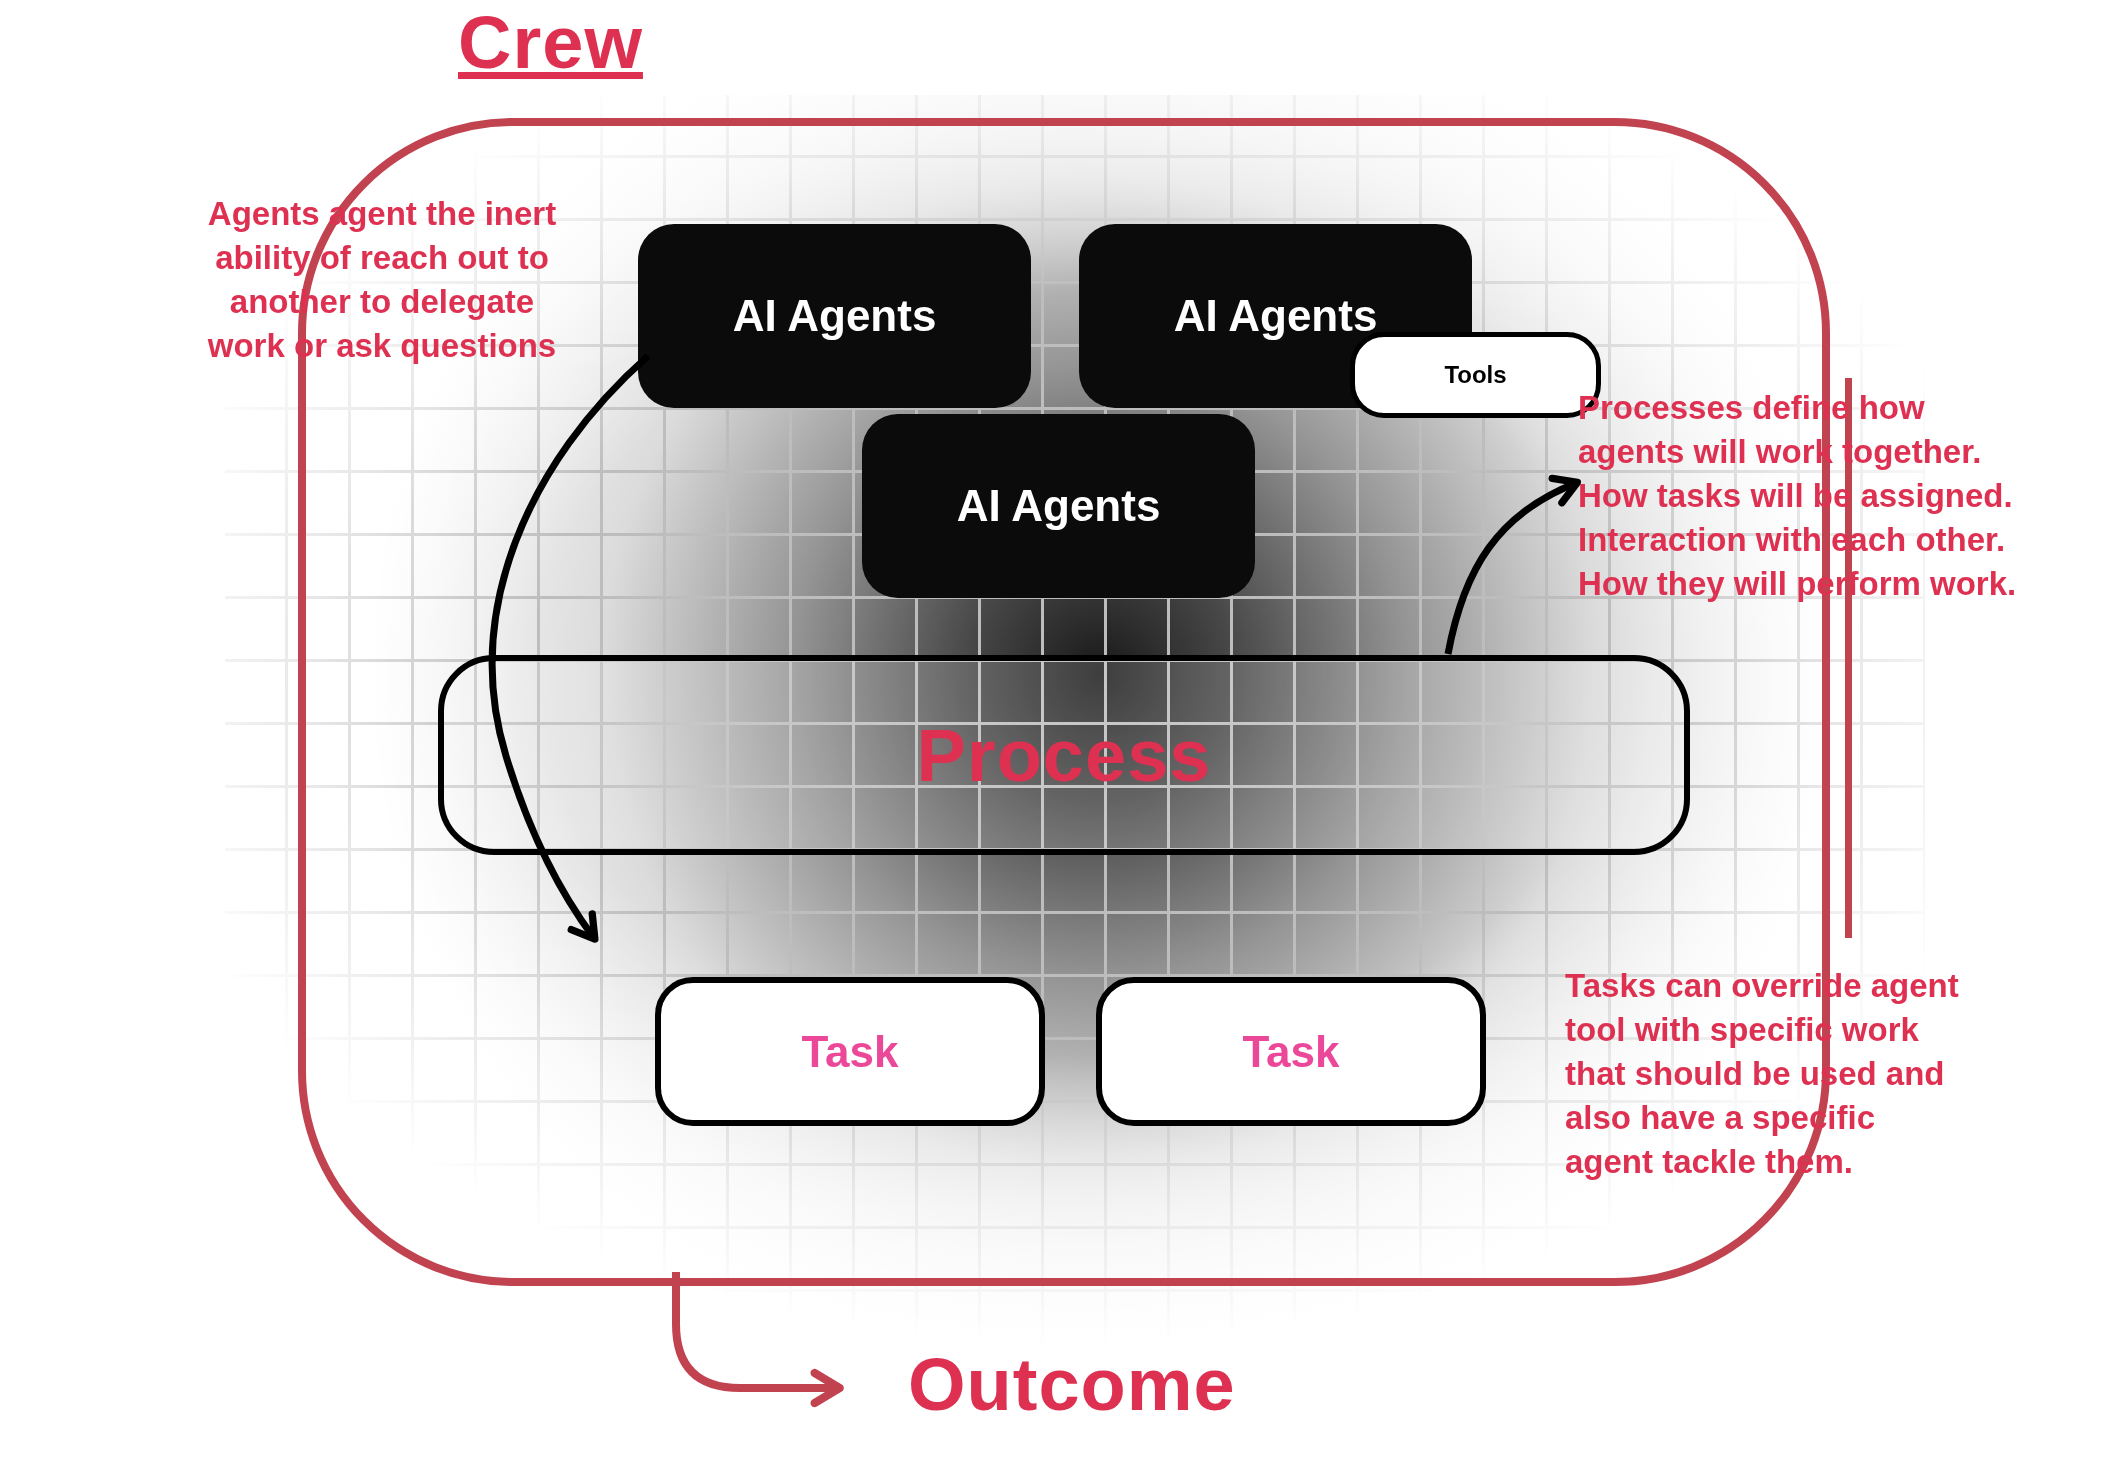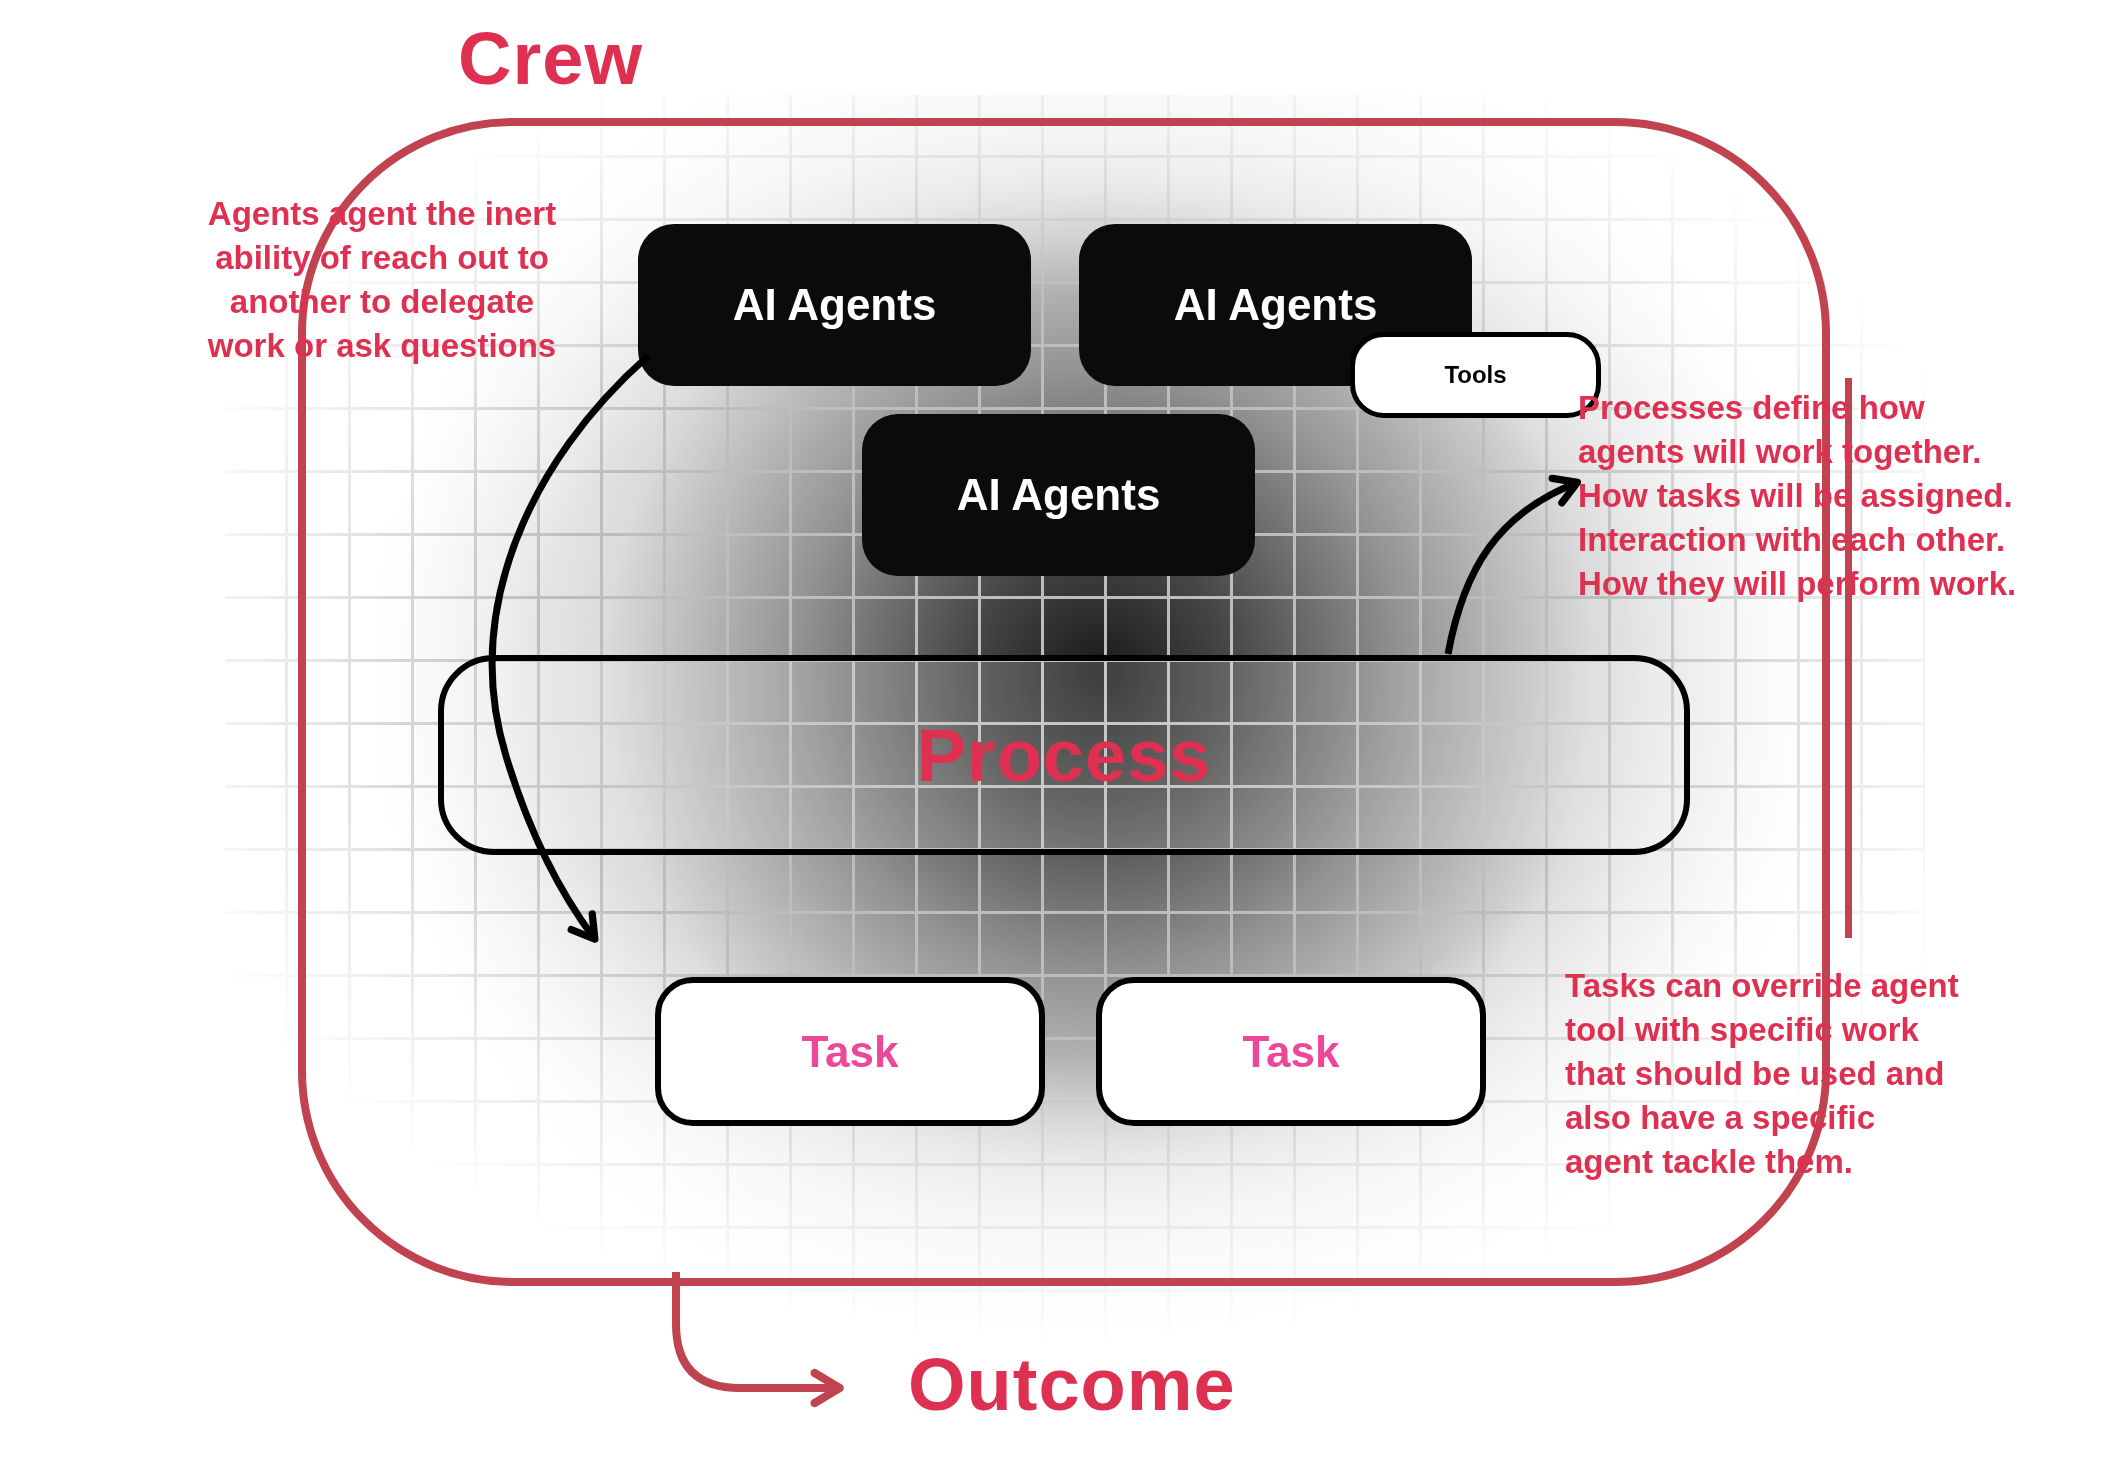--- a/index.html
+++ b/index.html
@@ -57,21 +57,21 @@
   
   .heading {
     position: absolute;
     color: var(--accent, #de3151);
     font-weight: 700;
     font-size: 74px;
     letter-spacing: 1px;
     z-index: 4;
     white-space: nowrap;
   }
-  .crew-title   { left: 458px; top: 16px; }
+  .crew-title   { left: 458px; top: 0; text-decoration: underline; }
   .outcome-title{ left: 884px; top: 1342px; margin-left: 24px; }
 
   
   .note {
     position: absolute;
     color: var(--accent, #de3151);
     font-weight: 700;
     font-size: 33px;
     line-height: 44px;
     z-index: 4;
@@ -88,21 +88,21 @@
     justify-content: center;
     font-weight: 700;
     z-index: 2;
     box-sizing: border-box;
   }
   .agent-box {
     background: var(--agent-box, #0b0b0b);
     color: #ffffff;
     border-radius: 36px;
     font-size: 44px;
-    width: 393px; height: 162px;
+    width: 393px; height: 184px;
   }
   .agent-1 { left: 638px;  top: 224px; }
   .agent-2 { left: 1079px; top: 224px; }
   .agent-3 { left: 862px;  top: 414px; }
 
   .tools-box {
     left: 1350px; top: 332px;
     width: 251px; height: 86px;
     background: #ffffff;
     border: 5px solid #000000;

